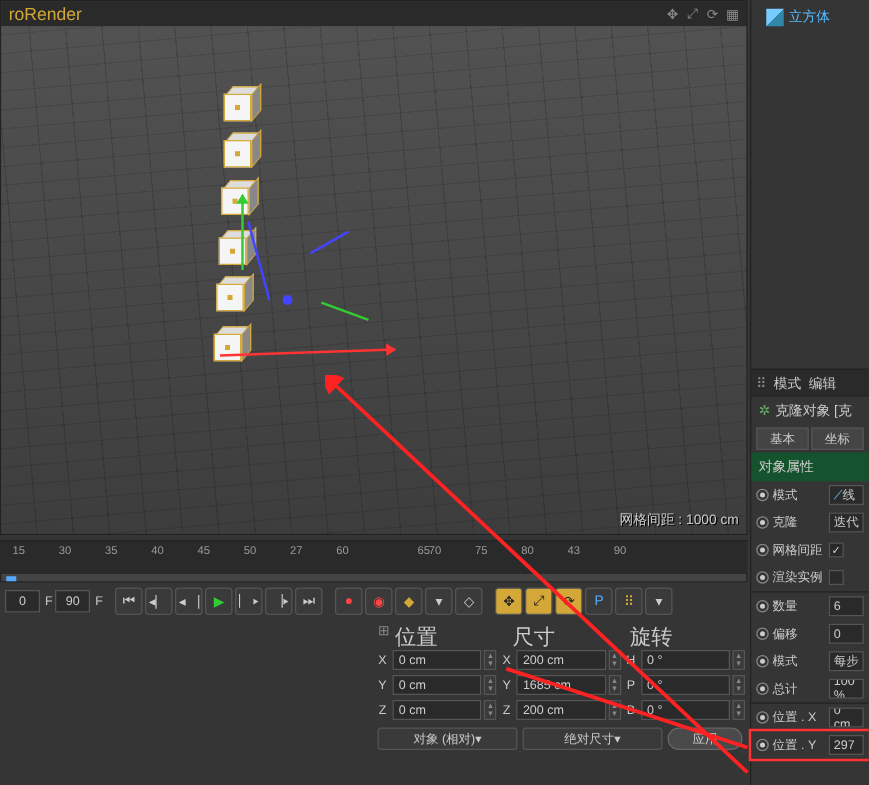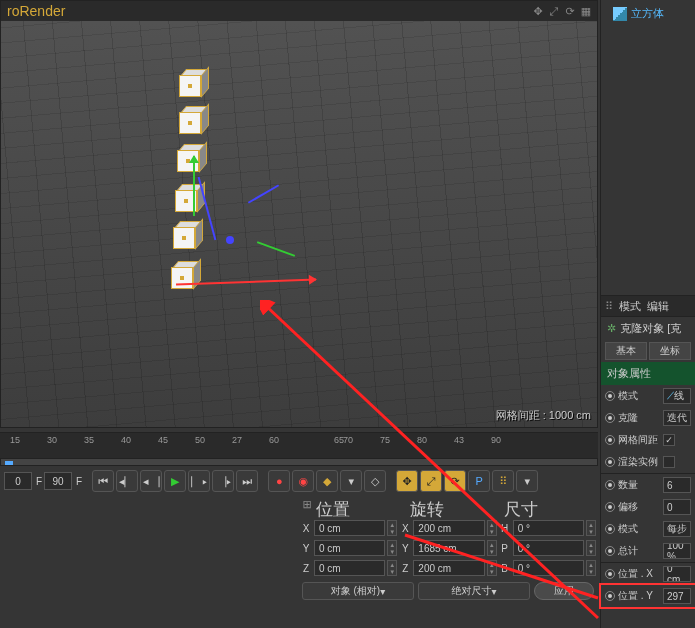--- a/index.html
+++ b/index.html
@@ -205,22 +205,22 @@
   <div class="mode-btn orange">⟳</div>
   <div class="mode-btn" style="color:#5af">P</div>
   <div class="mode-btn" style="color:#d4a838">⠿</div>
   <div class="mode-btn">▾</div>
 </div>
 
 <div class="coords-panel">
   <div class="coords-header">
     <span class="ch-icon">⊞</span>
     <span class="ch-label">位置</span>
+    <span class="ch-label">尺寸</span>
     <span class="ch-label">旋转</span>
-    <span class="ch-label">尺寸</span>
   </div>
   <div id="coord-rows">
       <div class="coord-row">
         <span class="coord-label">X</span>
     <div class="coord-field">0 cm</div>
     <div class="coord-spin">
           <span>▴</span>
           <span>▾</span>
         </div>
     <span class="coord-label">X</span>

